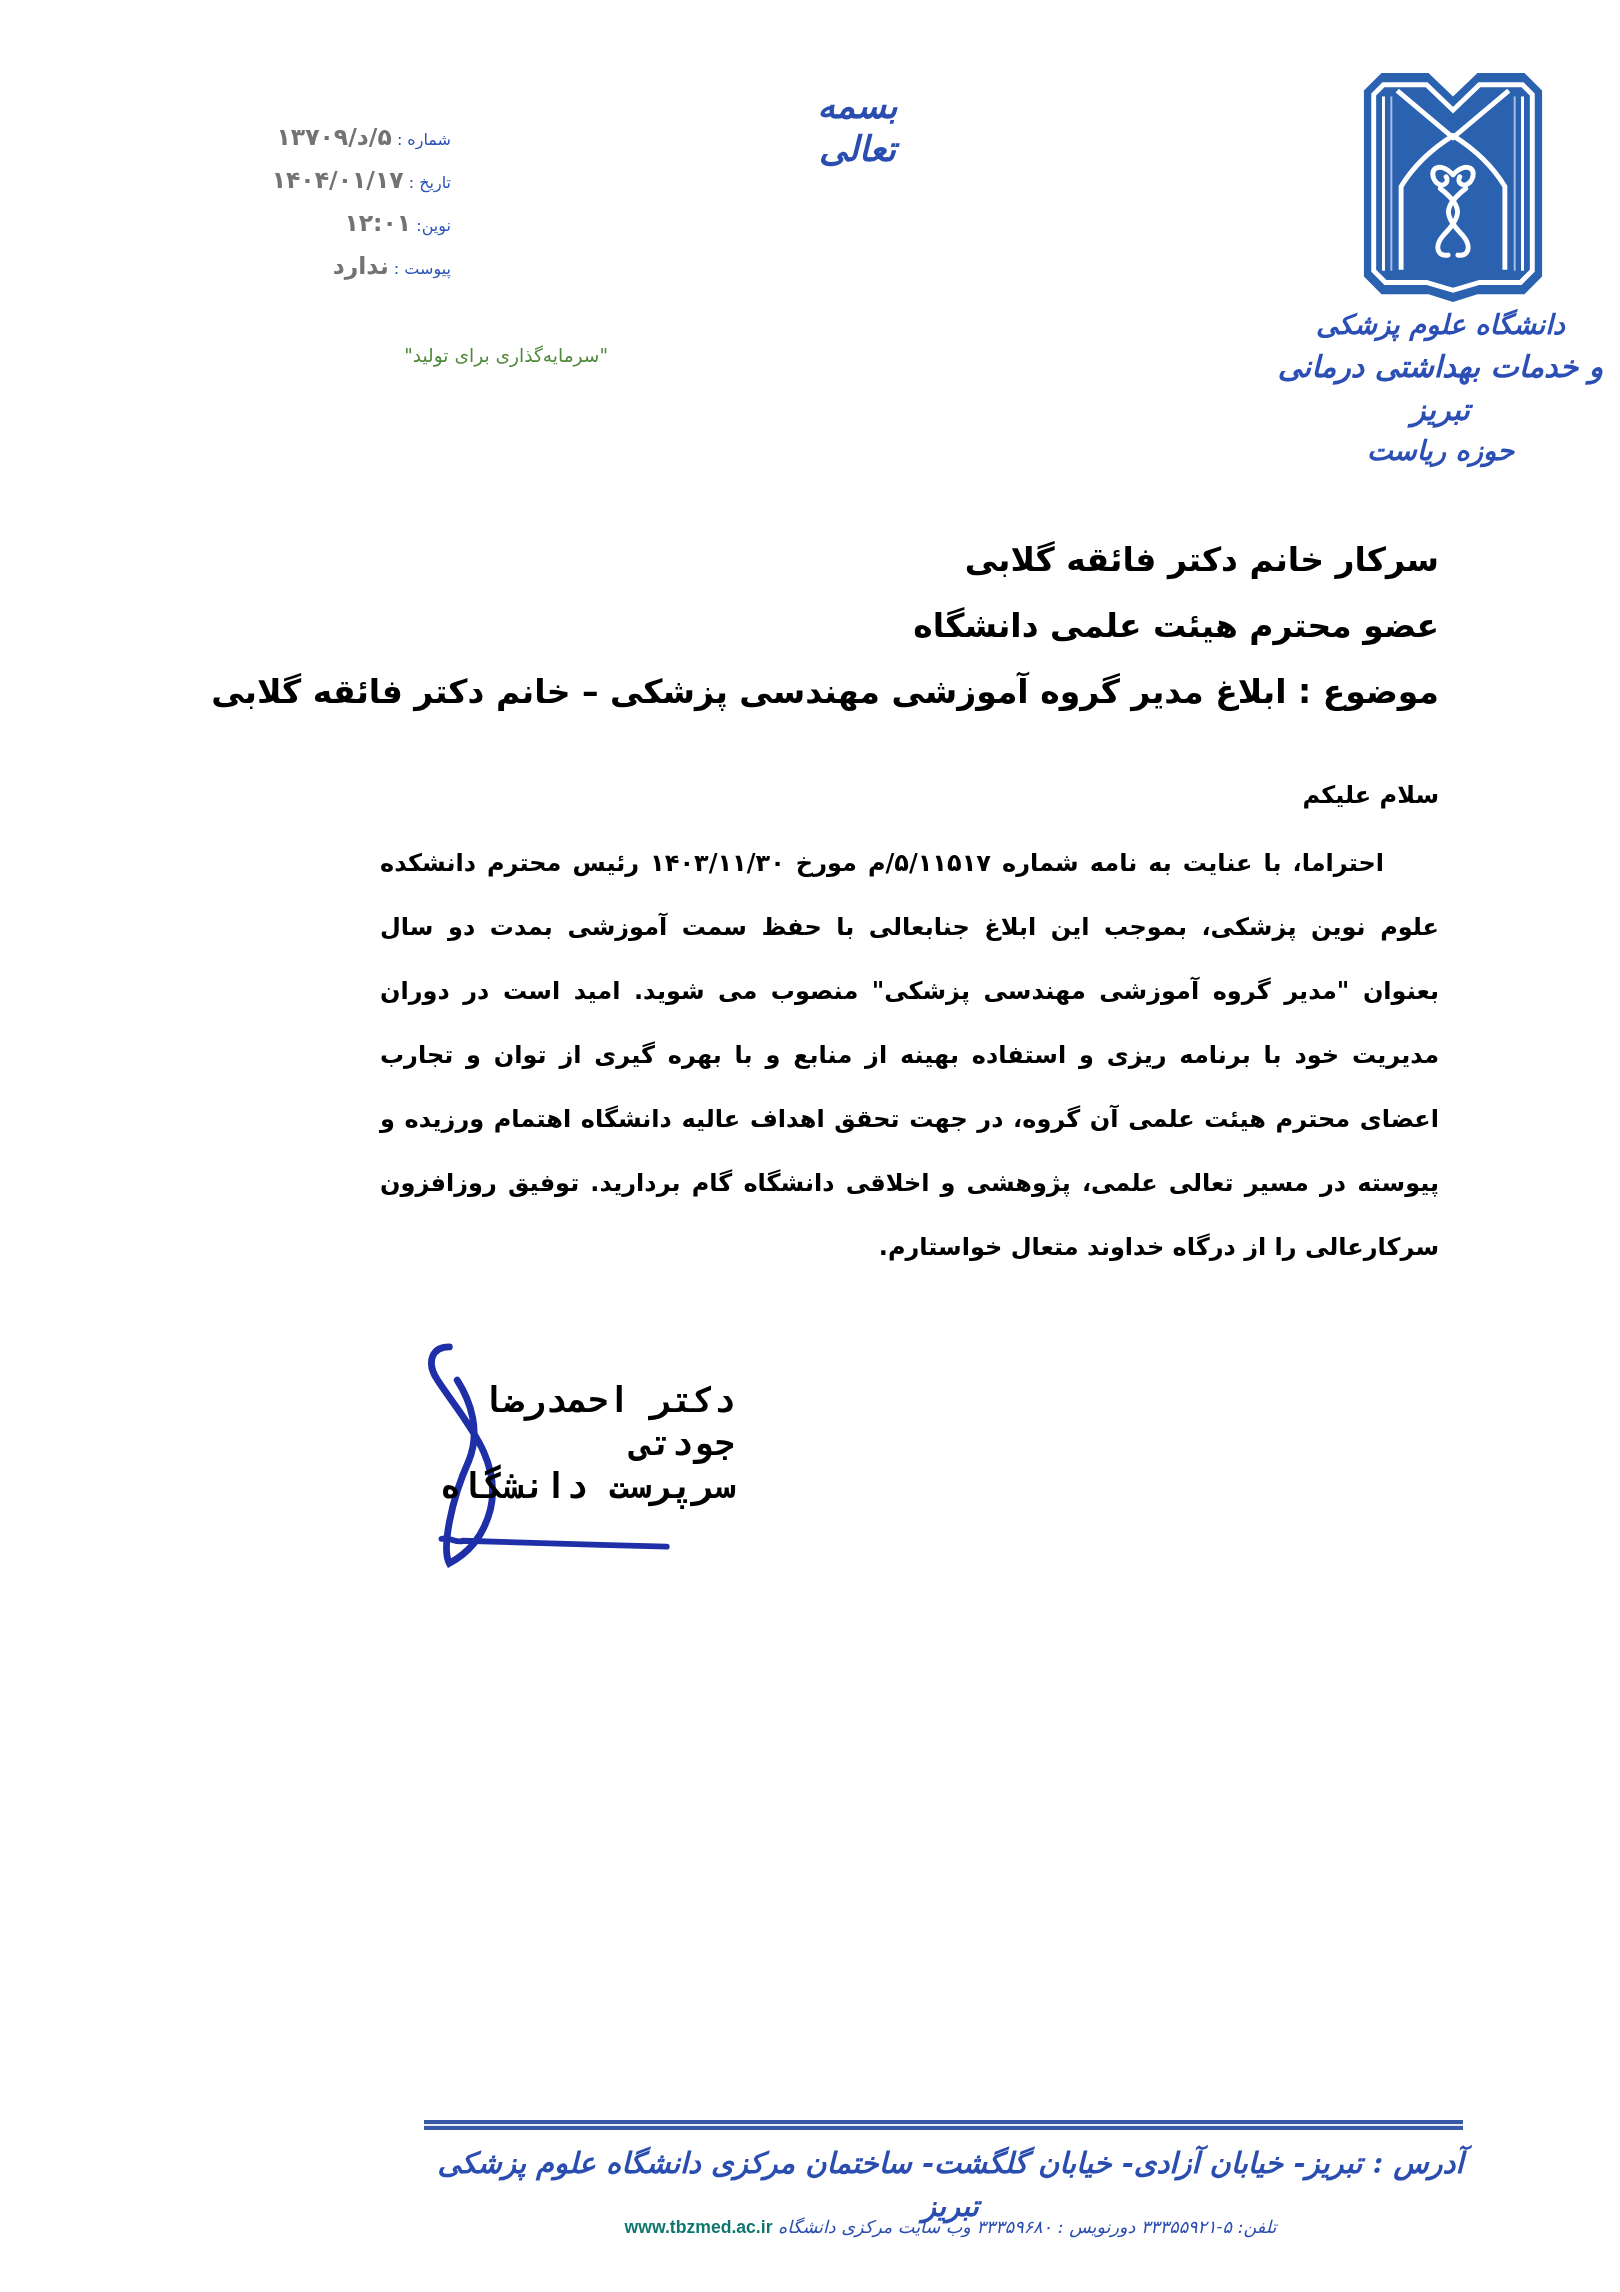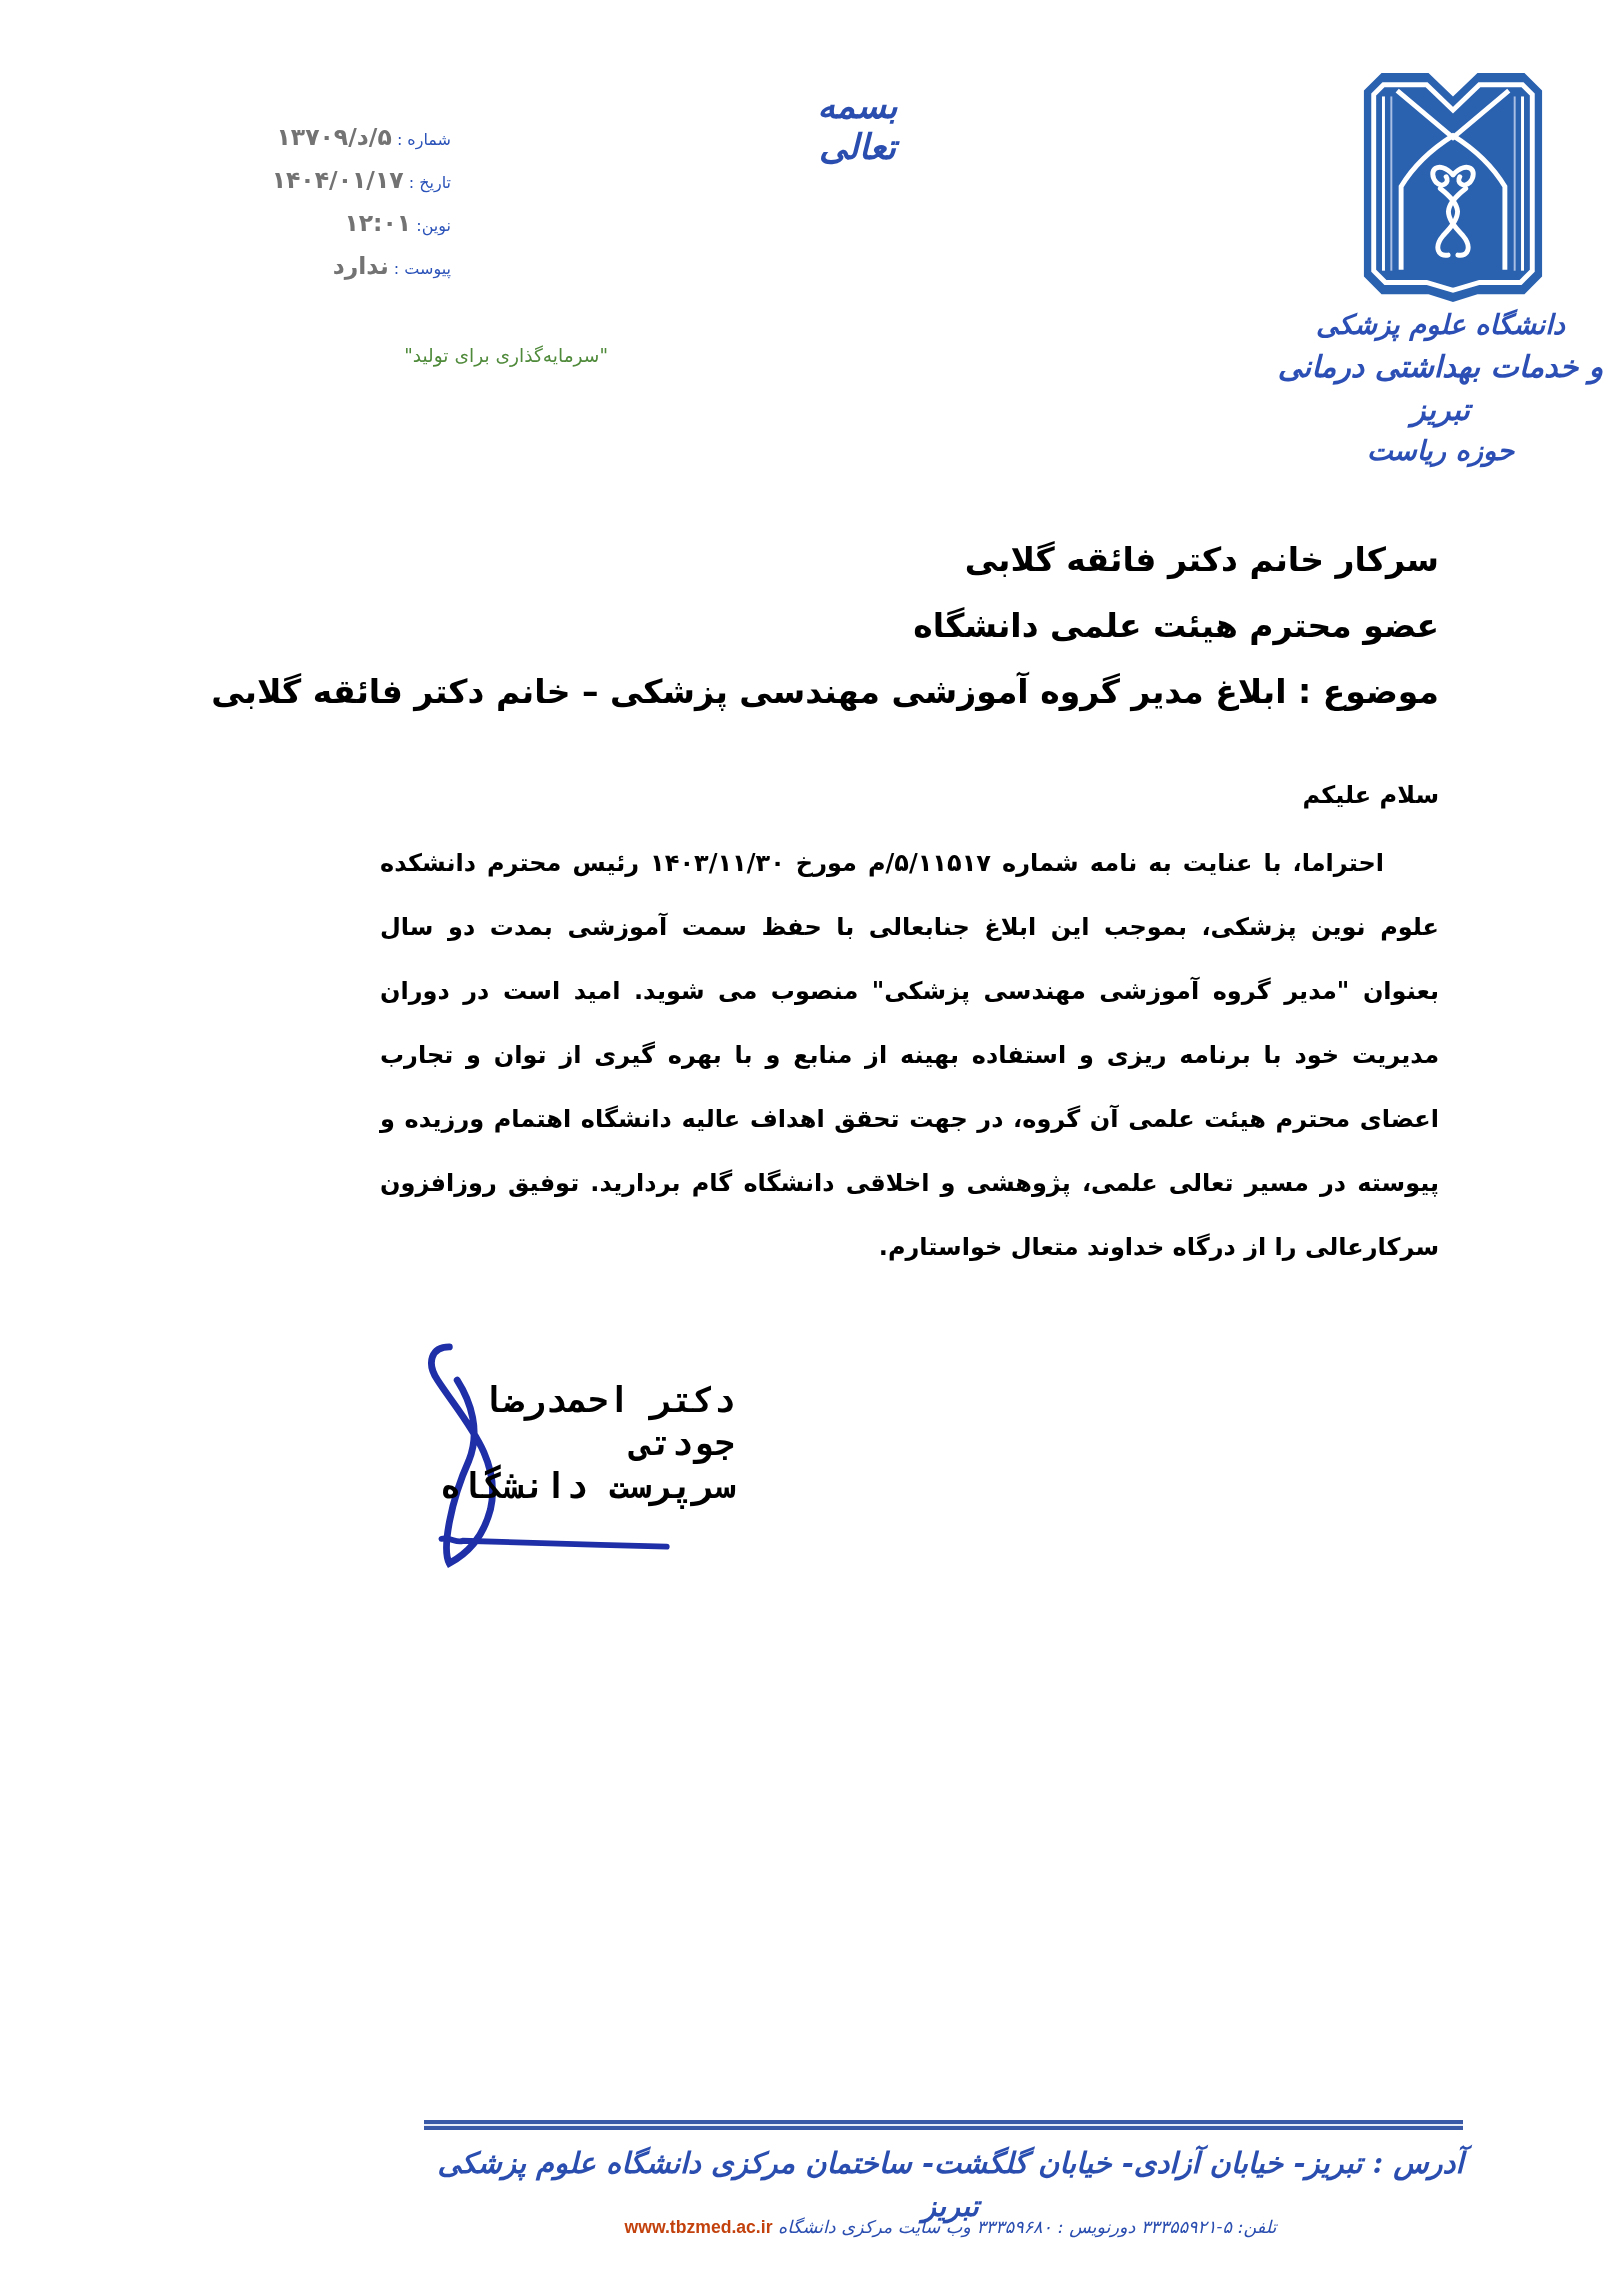--- a/index.html
+++ b/index.html
@@ -54,21 +54,21 @@
     }
 
     
     .basmala {
       left: 784px;
       top: 86px;
       width: 147px;
       text-align: center;
       direction: rtl;
       color: #2a4db0;
-      font-family: Liberation Serif, serif;
+      font-family: Liberation Mono, monospace;
       font-style: italic;
       font-weight: bold;
       font-size: 35px;
     }
 
     
     .logo {
       left: 1360px;
       top: 69px;
       width: 186px;
@@ -180,21 +180,21 @@
       font-family: "DejaVu Serif", serif;
       font-style: italic;
       font-size: 17.6px;
       line-height: 29px;
       white-space: nowrap;
     }
     .footer-contact .url {
       font-family: "Liberation Sans", sans-serif;
       font-style: normal;
       font-weight: bold;
-      color: #c2410c;
+      color: #0f766e;
       direction: ltr;
       unicode-bidi: embed;
       margin-top: 33px;
     }
   </style>
 </head>
 <body>
 
 <div class="abs basmala">بسمه تعالی</div>
 

